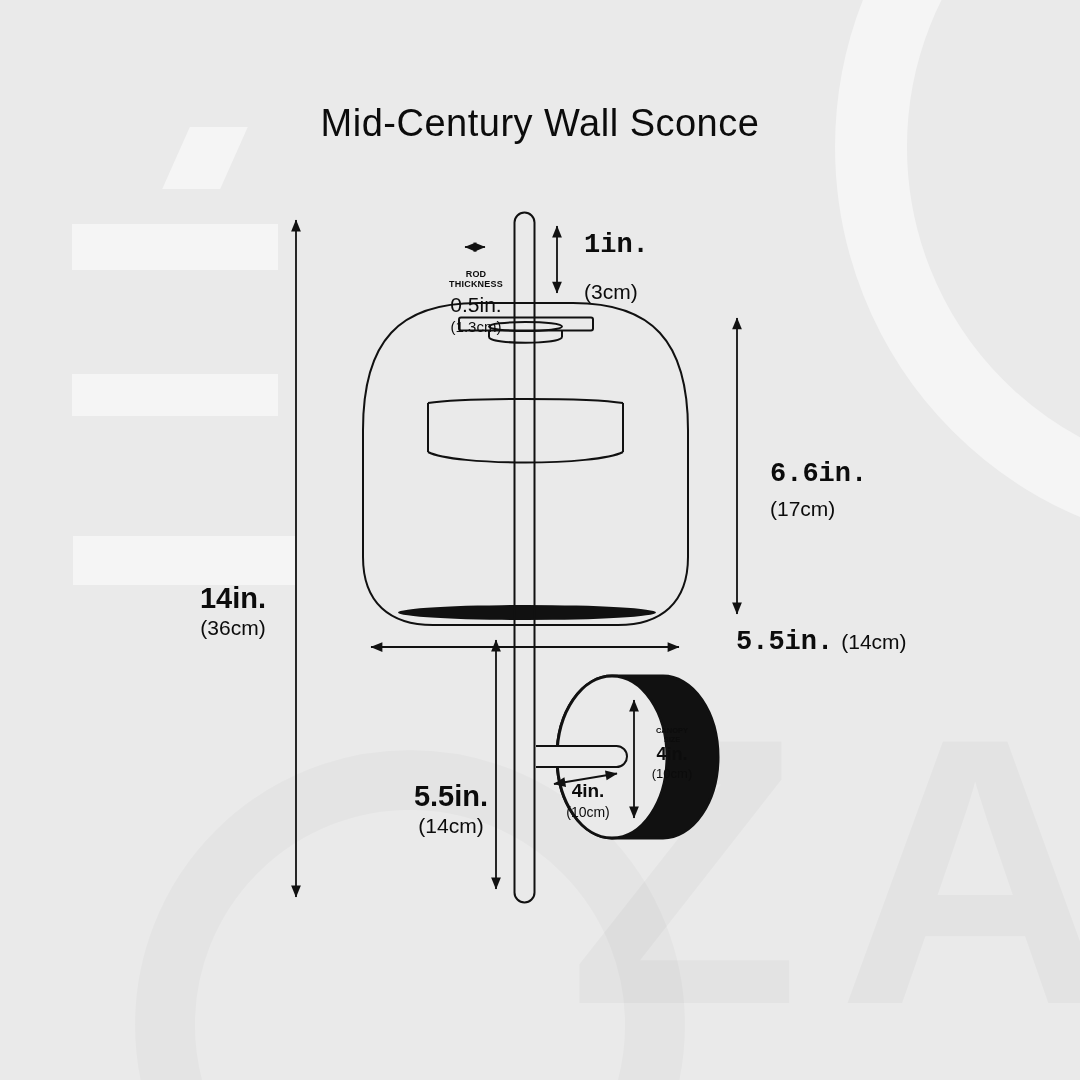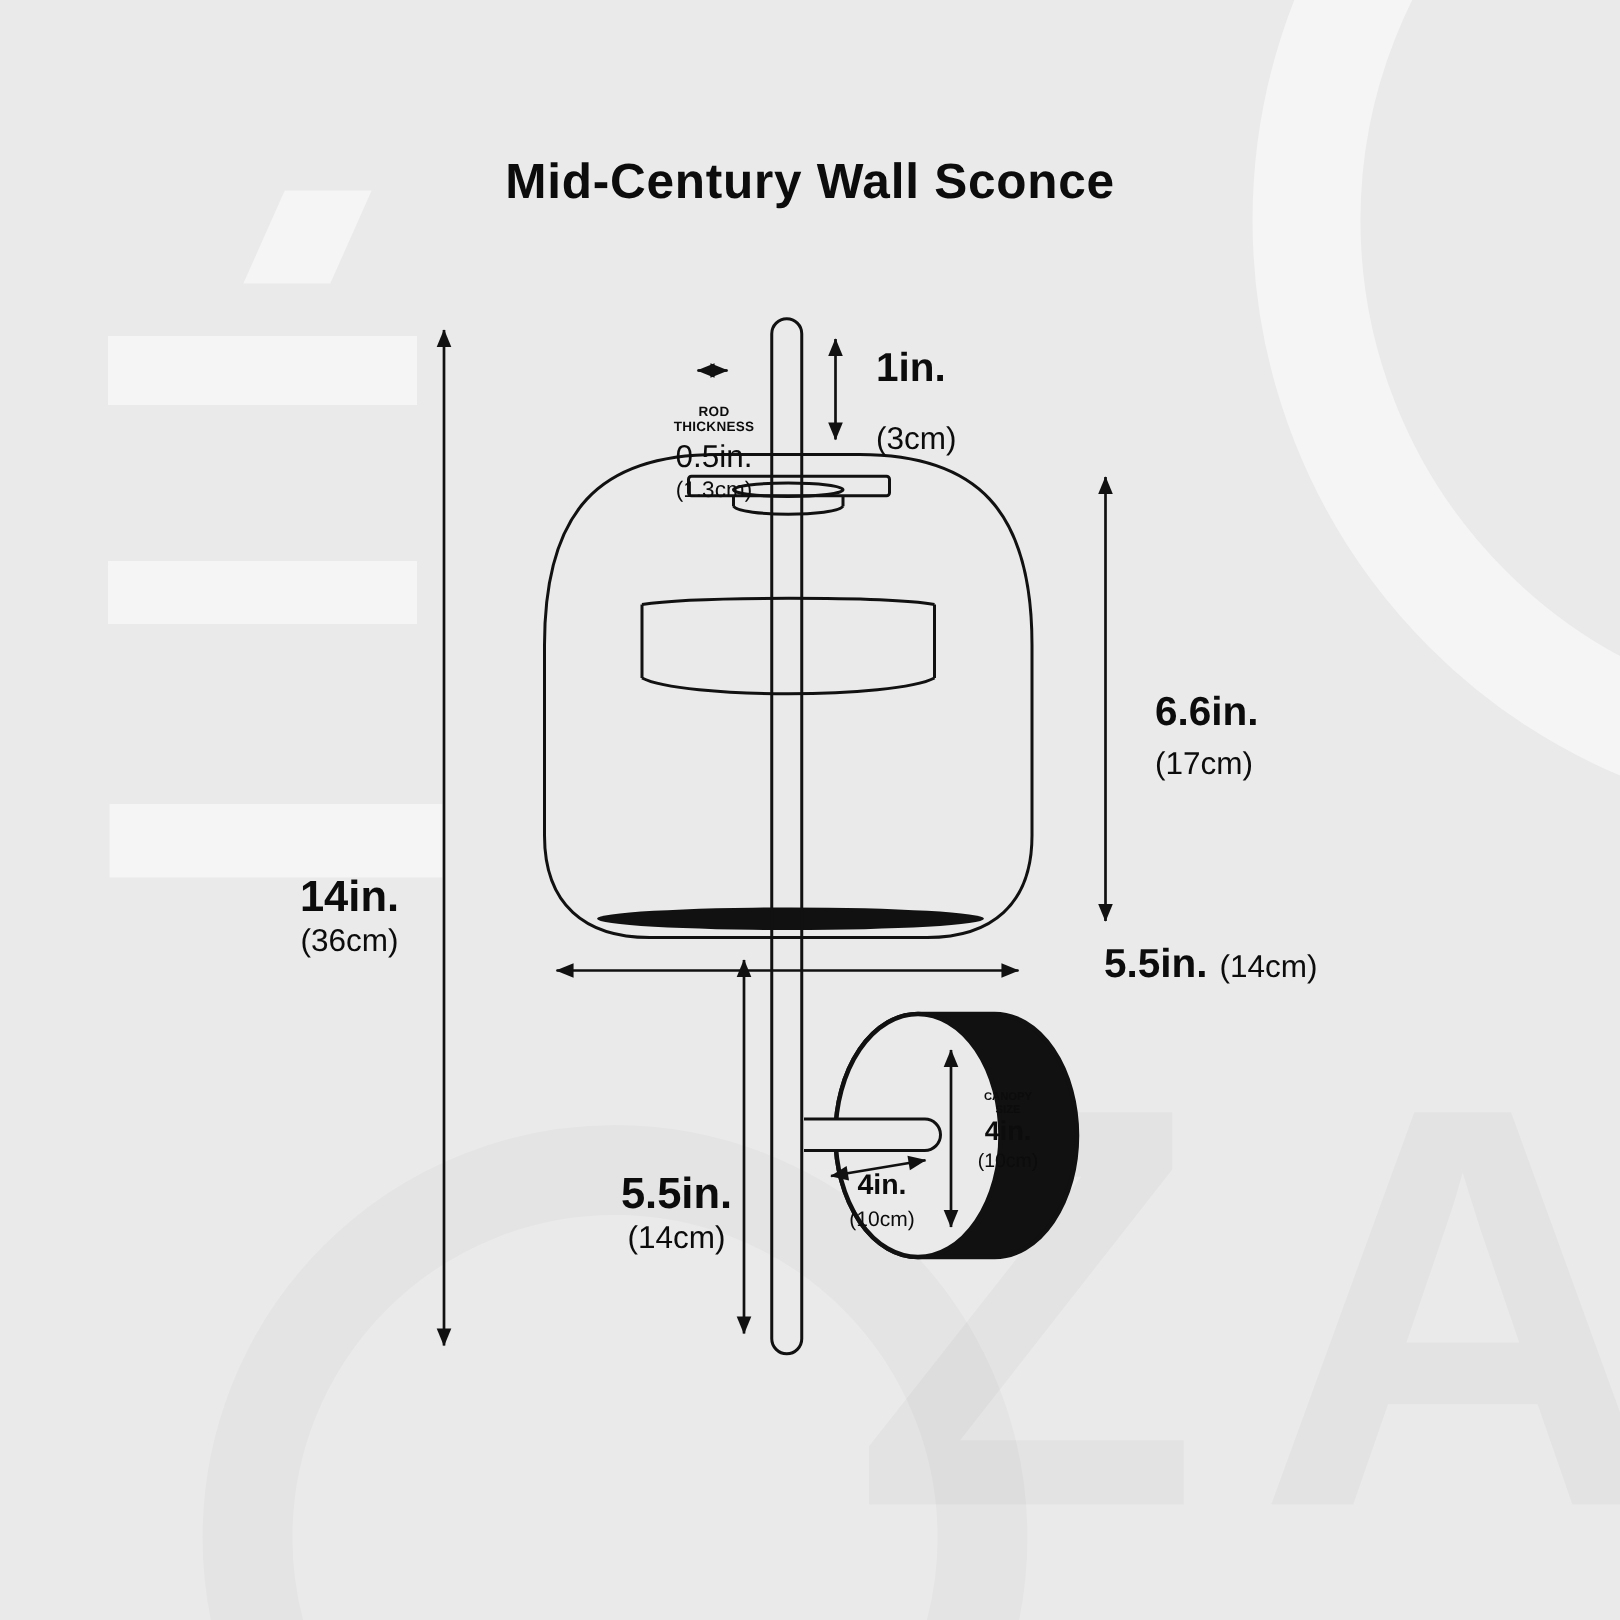--- a/index.html
+++ b/index.html
@@ -14,23 +14,23 @@
   .wm-letter{font-weight:bold;line-height:1;color:rgba(0,0,0,0.028);font-size:380px;}
 
   
   #linework{position:absolute;left:0;top:0;z-index:1;}
 
   
   .lbl{position:absolute;z-index:2;color:#0c0c0c;white-space:nowrap;}
   .ctr{transform:translateX(-50%);text-align:center;}
   .cap{font-size:9px;font-weight:bold;line-height:1.15;letter-spacing:.2px;margin-top:48px;}
   .cap-xs{font-size:7.5px;font-weight:bold;line-height:1.15;}
-  .in-xl{font-size:33px;font-weight:bold;letter-spacing:.5px;}
+  .in-xl{font-size:38px;font-weight:normal;letter-spacing:.5px;}
   .in-lg{font-size:29px;font-weight:bold;line-height:1.1;margin-top:48px;}
-  .in-md{font-size:27px;font-weight:bold;}
+  .in-md{font-size:27px;font-weight:bold;font-family:Liberation Mono, monospace;}
   .in-sm{font-size:18px;font-weight:bold;line-height:1.2;}
   .in-xs{font-size:19px;font-weight:bold;line-height:1.2;}
   .cm-lg{font-size:21px;font-weight:normal;line-height:1.25;}
   .cm-md{font-size:21px;font-weight:normal;}
   .cm-sm{font-size:13px;font-weight:normal;line-height:1.3;}
   .cm-xs{font-size:14px;font-weight:normal;line-height:1.3;}
   .cm-tt{font-size:15px;font-weight:normal;line-height:1.3;}
   .in-tt{font-size:21px;font-weight:normal;line-height:1.2;margin-top:40px;}
   .row{display:flex;align-items:baseline;gap:8px;}
 </style>

